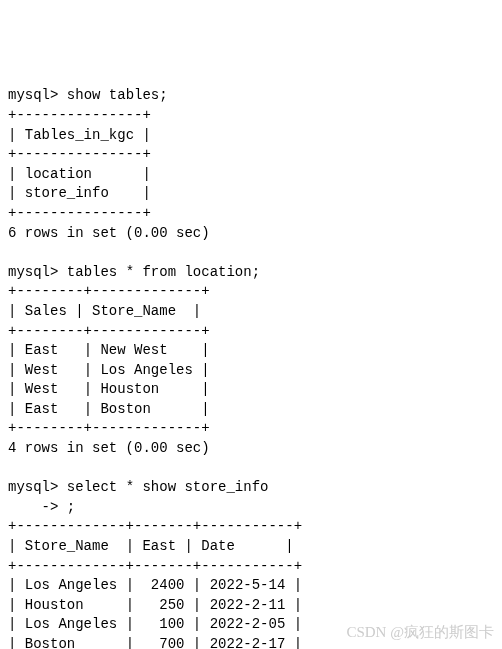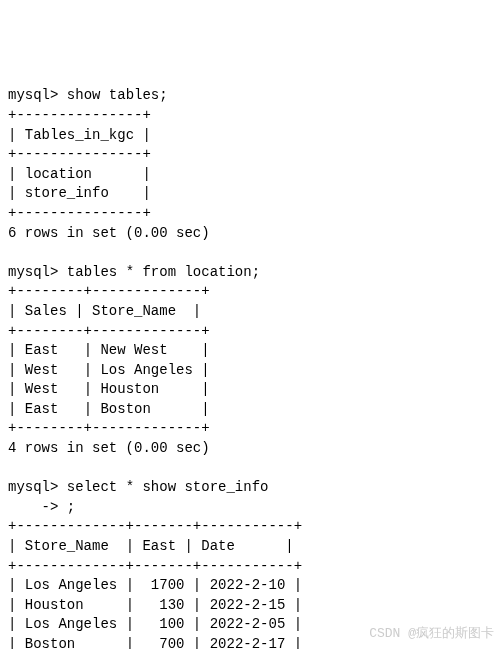--- a/index.html
+++ b/index.html
@@ -17,22 +17,22 @@
       white-space: pre;
       position: relative;
       width: 502px;
       height: 649px;
       overflow: hidden;
     }
     .watermark {
       position: absolute;
       bottom: 6px;
       right: 8px;
-      font-family: Liberation Mono, monospace;
-      font-size: 13px;
+      font-family: Liberation Serif, serif;
+      font-size: 15px;
       color: #cccccc;
       white-space: nowrap;
     }
   </style>
 </head>
 <body>
 
 
 
 <div><span><span>mysql&gt;</span> <span>show tables;</span></span>
@@ -53,22 +53,22 @@
 | <span>West</span>   | <span>Houston</span>     |
 | <span>East</span>   | <span>Boston</span>      |
 +--------+-------------+
 <span>4 rows in set (0.00 sec)</span>
 
 <span><span>mysql&gt;</span> <span>select * show store_info</span></span>
 <span><span>    -&gt;</span> <span>;</span></span>
 +-------------+-------+-----------+
 | <span>Store_Name</span>  | <span>East</span> | <span>Date</span>      |
 +-------------+-------+-----------+
-| <span>Los Angeles</span> |  <span>1700</span> | <span>2022-2-10</span> |
-| <span>Houston</span>     |   <span>130</span> | <span>2022-2-15</span> |
+| <span>Los Angeles</span> |  <span>2400</span> | <span>2022-5-14</span> |
+| <span>Houston</span>     |   <span>250</span> | <span>2022-2-11</span> |
 | <span>Los Angeles</span> |   <span>100</span> | <span>2022-2-05</span> |
 | <span>Boston</span>      |   <span>700</span> | <span>2022-2-17</span> |
 +-------------+-------+-----------+
 
 
 </div>
 
 <div class="watermark">CSDN @疯狂的斯图卡</div>
 
 

